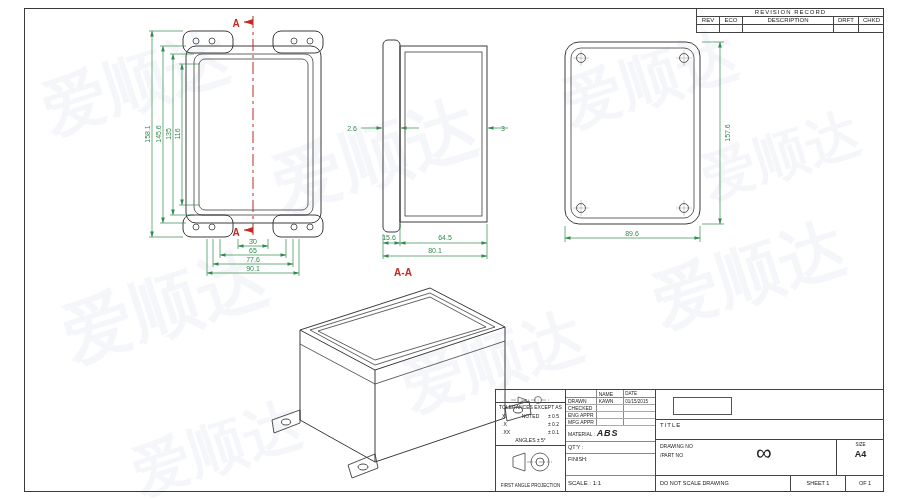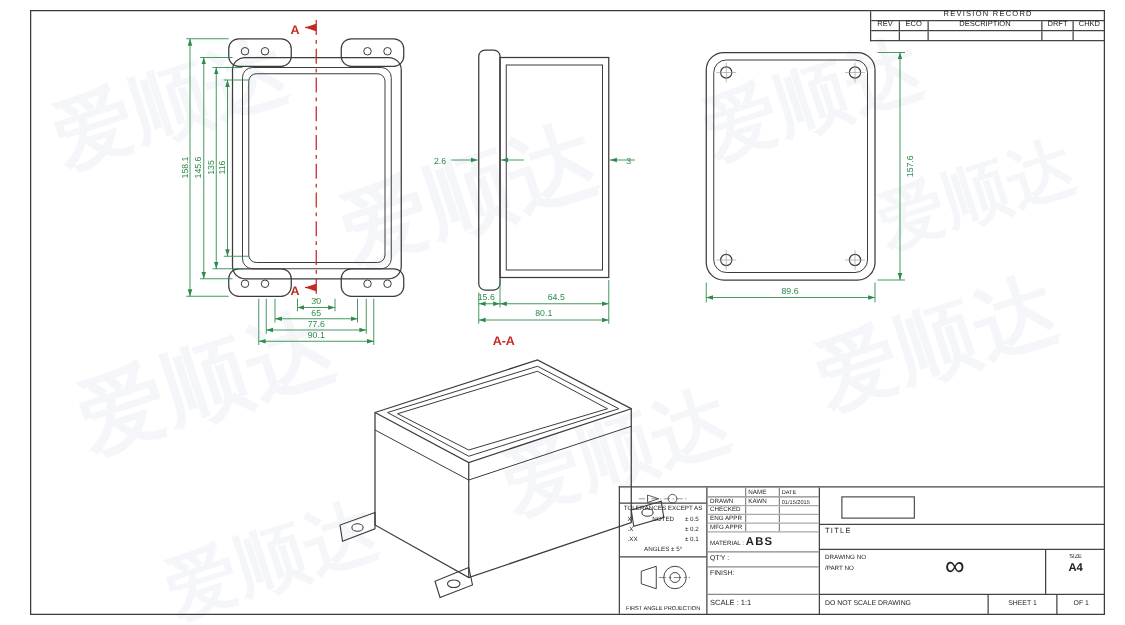--- a/index.html
+++ b/index.html
@@ -39,21 +39,21 @@
   .proj-label{font-size:4.5px;display:block;margin-top:3px;}
 
   .colB{left:70px;top:0;width:90px;height:102px;border-right:1px solid #444;}
   .aprow{display:flex;font-size:5px;line-height:7px;height:7px;}
   .aprow.hd{height:8px;line-height:8px;border-bottom:1px solid #888;}
   .ap-l{width:30px;padding-left:2px;}
   .ap-n{width:28px;border-left:1px solid #888;padding-left:2px;}
   .ap-d{width:32px;border-left:1px solid #888;padding-left:1px;font-size:4.5px;}
   .aprow{border-bottom:1px solid #aaa;}
   .matrow{height:16px;border-bottom:1px solid #888;font-size:5px;padding:2px 0 0 2px;}
-  .matrow b{font-size:9px;font-weight:bold;letter-spacing:1px;}
+  .matrow b{font-size:9px;font-weight:bold;letter-spacing:1px;font-style:italic;}
   .qtyrow{height:12px;border-bottom:1px solid #888;font-size:5.5px;padding:2px 0 0 2px;}
   .finrow{height:22px;border-bottom:1px solid #888;font-size:5.5px;padding:2px 0 0 2px;}
   .sclrow{height:16px;font-size:6px;padding:4px 0 0 2px;}
 
   .colE{left:160px;top:0;width:228px;height:102px;}
   .logo{left:0;top:0;width:228px;height:30px;border-bottom:1px solid #444;}
   .logo-box{left:17px;top:7px;width:59px;height:18px;border:1px solid #555;}
   .titlerow{left:0;top:30px;width:228px;height:20px;border-bottom:1px solid #444;
             font-size:6px;padding:2px 0 0 4px;letter-spacing:1px;}
   .dnorow{left:0;top:50px;width:228px;height:36px;border-bottom:1px solid #444;}

